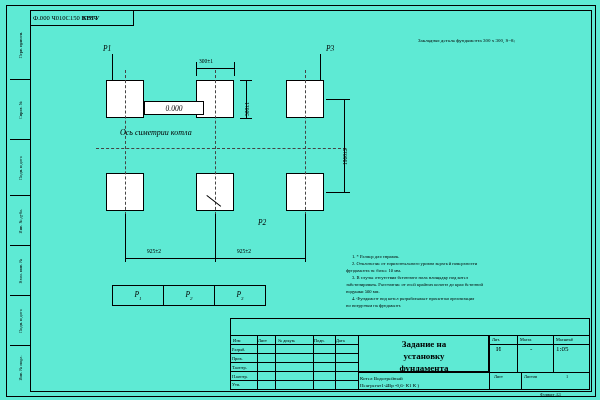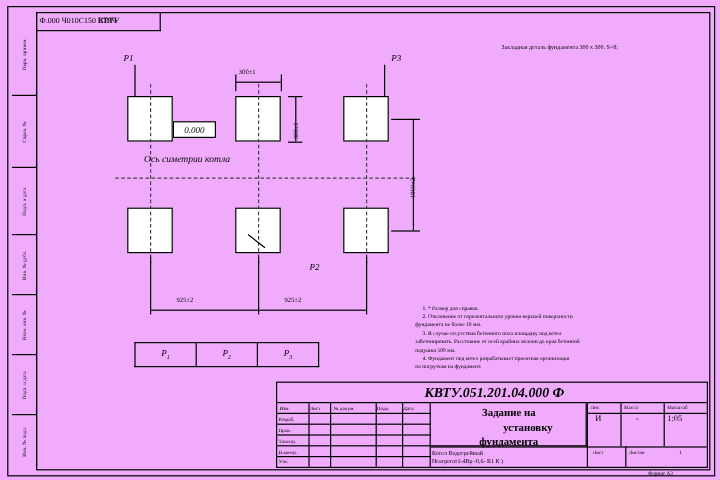--- a/index.html
+++ b/index.html
@@ -1,17 +1,17 @@
 <!DOCTYPE html>
 <html><head>
 <meta charset="utf-8">
 <style>
   html,body{margin:0;padding:0;background:#ffffff;}
   body{width:600px;height:400px;overflow:hidden;font-family:"Liberation Serif",serif;color:#000;}
-  #sheet{position:relative;width:600px;height:400px;background:#f0abfc;}
+  #sheet{position:relative;width:600px;height:400px;background:#5eead4;}
 
   .frame-outer{position:absolute;left:6px;top:5px;width:588px;height:390px;border:1px solid #000;}
   .frame-inner{position:absolute;left:30px;top:10px;width:560px;height:380px;border:1.4px solid #000;}
 
   
   .vstrip{position:absolute;left:10px;top:10px;width:20px;height:380px;border-right:1.2px solid #000;}
   .vcell{position:absolute;left:0;width:20px;border-bottom:1px solid #000;box-sizing:border-box;}
   .vcell span{position:absolute;left:50%;top:50%;transform:translate(-50%,-50%) rotate(-90deg);white-space:nowrap;font-size:4.2px;letter-spacing:.1px;}
 
   .tiny{font-size:4.3px;}
@@ -112,21 +112,21 @@
   <div class="dashv" style="left:305px;top:70px;height:150px;"></div>
 
   <div class="lbl" style="left:103px;top:44px;">Р1</div>
   <div class="lbl" style="left:326px;top:44px;">Р3</div>
   <div class="lbl" style="left:222px;top:218px;margin-left:36px;">Р2</div>
 
   <div class="thin" style="left:112px;top:54px;width:1px;height:26px;"></div>
   <div class="thin" style="left:320px;top:54px;width:1px;height:26px;"></div>
   <div class="thin" style="left:207px;top:195px;width:18px;height:1px;transform:rotate(38deg);transform-origin:0 0;"></div>
 
-  <div class="zero-box" style="left:144px;top:101px;width:36px;height:14px;text-align:center;line-height:12px;">0.000</div>
+  <div class="zero-box" style="left:144px;top:101px;width:60px;height:14px;text-align:center;line-height:12px;">0.000</div>
 
   <div class="lbl" style="left:120px;top:128px;font-size:8px;">Ось симетрии котла</div>
 
   <div class="lineh" style="left:196px;top:68px;width:38px;"></div>
   <div class="linev" style="left:196px;top:62px;height:14px;"></div>
   <div class="linev" style="left:234px;top:62px;height:14px;"></div>
   <div class="dim-label" style="left:199px;top:58px;">300±1</div>
 
   <div class="linev" style="left:246px;top:80px;height:38px;"></div>
   <div class="lineh" style="left:240px;top:80px;width:12px;"></div>
@@ -184,24 +184,23 @@
     <div class="cell bb" style="left:258px;top:17px;width:100px;height:9px;"></div>
     <div class="cell br" style="left:258px;top:17px;width:0;height:36px;"></div>
     <div class="cell br" style="left:286px;top:17px;width:0;height:36px;"></div>
     <div class="cell br" style="left:322px;top:17px;width:0;height:36px;"></div>
     <div class="cell bb" style="left:258px;top:53px;width:100px;height:0;"></div>
     <div class="cell bb" style="left:128px;top:53px;width:130px;height:0;"></div>
     <div class="cell br" style="left:258px;top:53px;width:0;height:17px;"></div>
     <div class="cell br" style="left:290px;top:53px;width:0;height:17px;"></div>
   </div>
 
-  <div class="code">КВТУ.051.201.04.000  Ф</div>
 
   <div class="ttl" style="left:360px;top:339px;width:128px;">Задание на</div>
-  <div class="ttl" style="left:360px;top:351px;width:128px;padding-left:16px;">установку</div>
+  <div class="ttl" style="left:360px;top:351px;width:128px;">установку</div>
   <div class="ttl" style="left:360px;top:363px;width:128px;">фундамента</div>
 
   <div class="txt tiny" style="left:492px;top:337px;">Лит.</div>
   <div class="txt tiny" style="left:520px;top:337px;">Масса</div>
   <div class="txt tiny" style="left:556px;top:337px;">Масштаб</div>
   <div class="txt" style="left:496px;top:345px;font-size:7px;">И</div>
   <div class="txt" style="left:530px;top:345px;font-size:7px;">-</div>
   <div class="txt" style="left:556px;top:345px;font-size:7px;">1:05</div>
   <div class="txt tiny" style="left:494px;top:374px;">Лист</div>
   <div class="txt tiny" style="left:524px;top:374px;">Листов</div>

